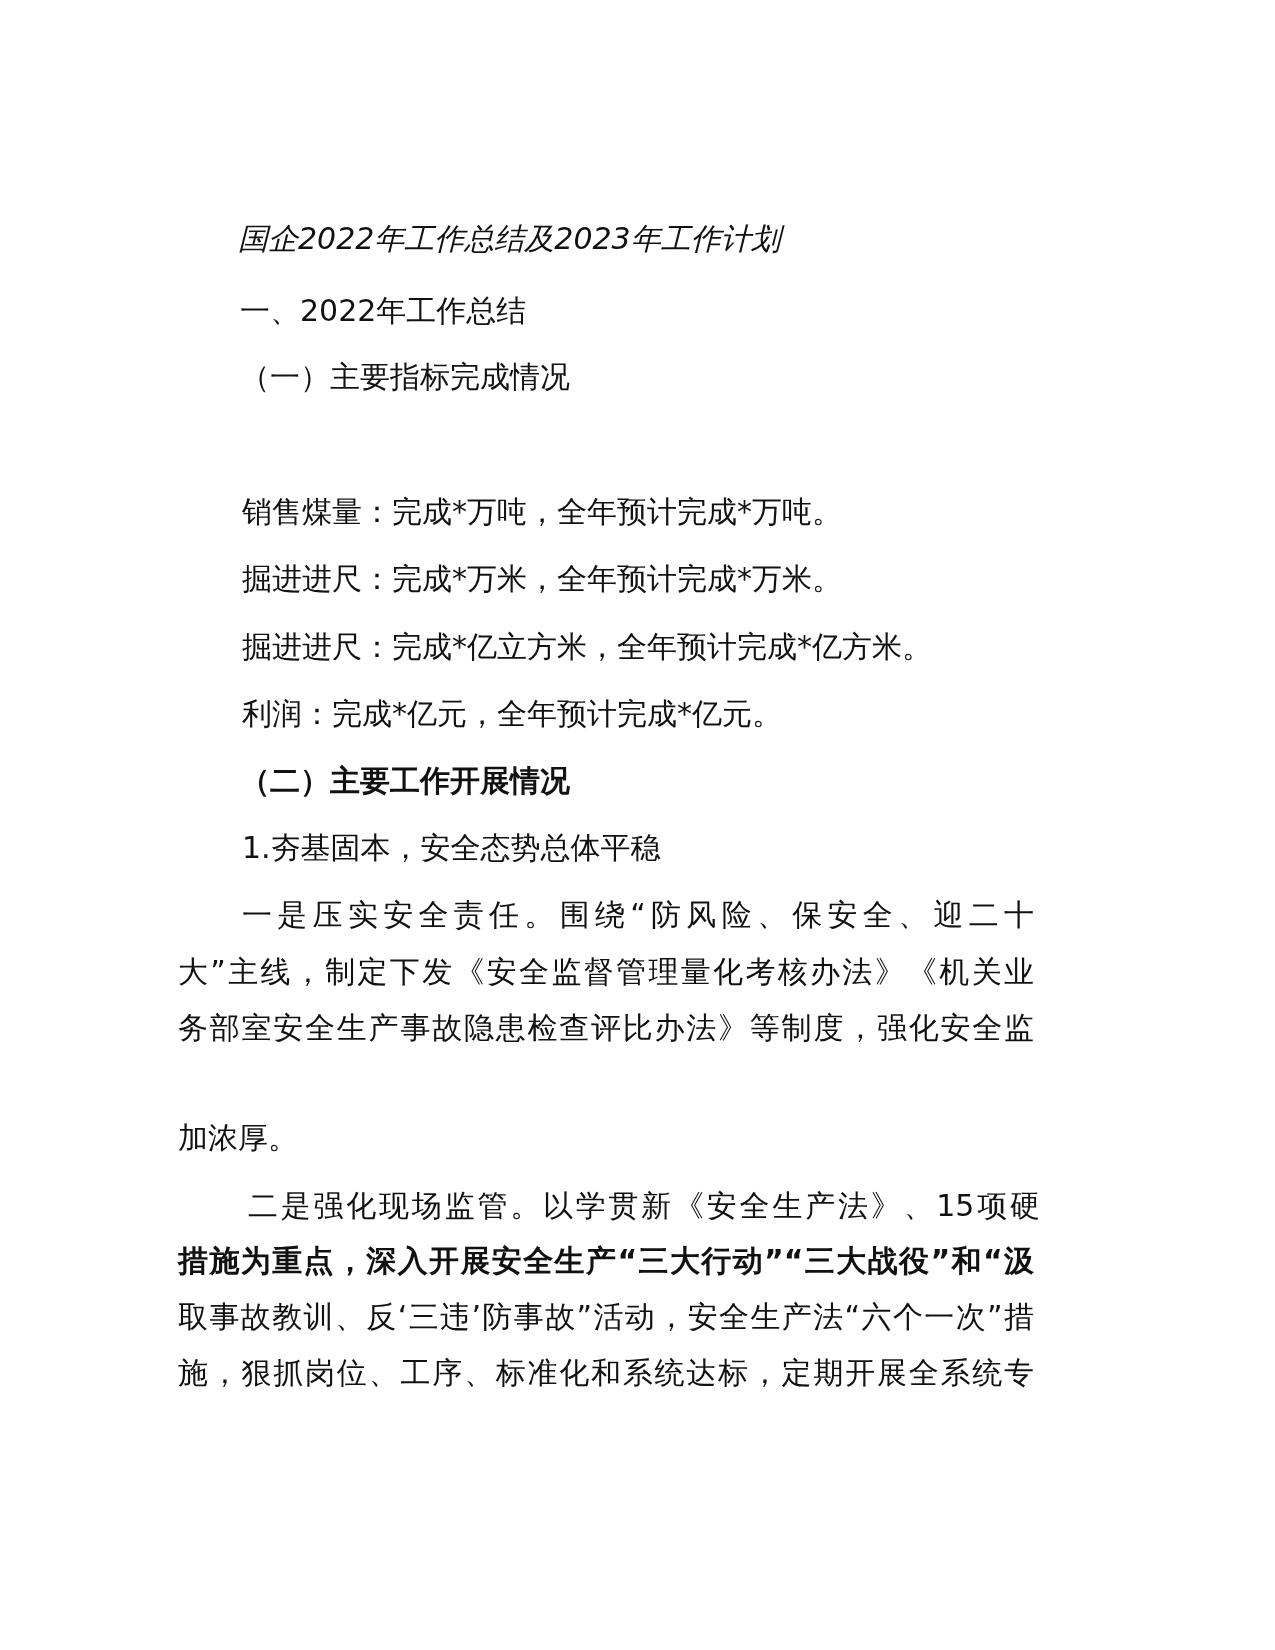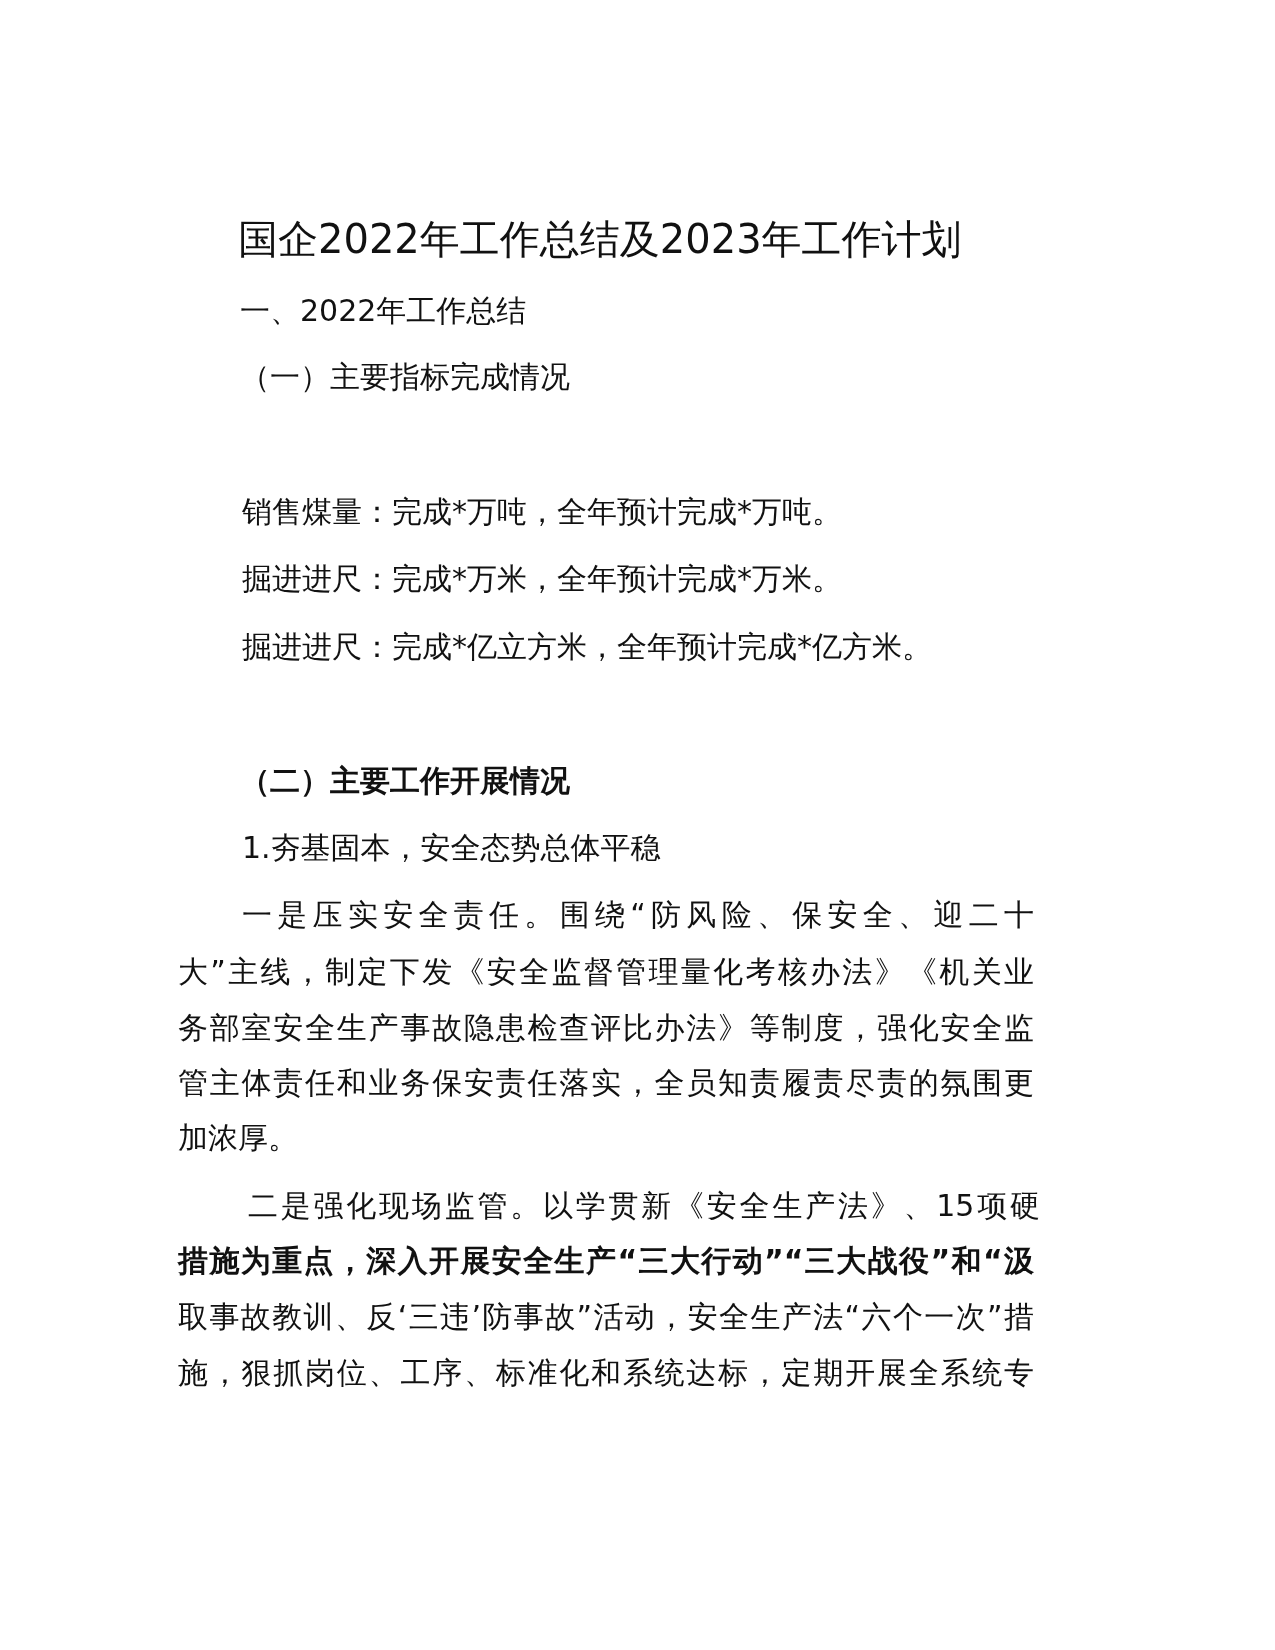--- a/index.html
+++ b/index.html
@@ -6,42 +6,42 @@
     body { width: 1275px; height: 1650px; position: relative; overflow: hidden; }
     .page { position: absolute; left: 0; top: 0; width: 1275px; height: 1650px; background: #ffffff; }
     .line {
       position: absolute;
       font-family: "DejaVu Sans", "Liberation Sans", sans-serif;
       color: #111111;
       white-space: nowrap;
       font-size: 30px;
       line-height: 40px;
     }
-    .title { font-size: 40px; line-height: 50px; }
+    .title { font-size: 30px; line-height: 50px; font-style: italic; }
     .justify { width: 856px; text-align: justify; text-align-last: justify; }
   </style>
 </head>
 <body>
 
 <div class="page">
   <div class="line title" style="left:238px; top:214px;">国企2022年工作总结及2023年工作计划</div>
 
   <div class="line" style="left:240px; top:291px;">一、2022年工作总结</div>
   <div class="line" style="left:240px; top:357px;">（一）主要指标完成情况</div>
 
   <div class="line" style="left:242px; top:492px;">销售煤量：完成*万吨，全年预计完成*万吨。</div>
   <div class="line" style="left:242px; top:559px;">掘进进尺：完成*万米，全年预计完成*万米。</div>
   <div class="line" style="left:242px; top:627px;">掘进进尺：完成*亿立方米，全年预计完成*亿方米。</div>
+  <div class="line" style="left:242px; top:694px;">利润：完成*亿元，全年预计完成*亿元。</div>
 
   <div class="line" style="left:240px; top:761px;font-weight:bold;">（二）主要工作开展情况</div>
   <div class="line" style="left:242px; top:828px;">1.夯基固本，安全态势总体平稳</div>
 
   <div class="line justify" style="left:242px; top:895px; width:792px;">一是压实安全责任。围绕“防风险、保安全、迎二十</div>
   <div class="line justify" style="left:178px; top:952px;">大”主线，制定下发《安全监督管理量化考核办法》《机关业</div>
   <div class="line justify" style="left:178px; top:1008px;">务部室安全生产事故隐患检查评比办法》等制度，强化安全监</div>
-  <div class="line justify" style="left:178px; top:1063px;">管主体责任和业务保安责任落实，全员知责履责尽责的氛围更</div>
   <div class="line" style="left:178px; top:1118px;">加浓厚。</div>
 
   <div class="line justify" style="left:242px; top:1186px; width:792px;margin-left:6px;">二是强化现场监管。以学贯新《安全生产法》、15项硬</div>
   <div class="line justify" style="left:178px; top:1241px;font-weight:bold;">措施为重点，深入开展安全生产“三大行动”“三大战役”和“汲</div>
   <div class="line justify" style="left:178px; top:1297px;">取事故教训、反‘三违’防事故”活动，安全生产法“六个一次”措</div>
   <div class="line justify" style="left:178px; top:1353px;">施，狠抓岗位、工序、标准化和系统达标，定期开展全系统专</div>
 </div>
 
 </body></html>

